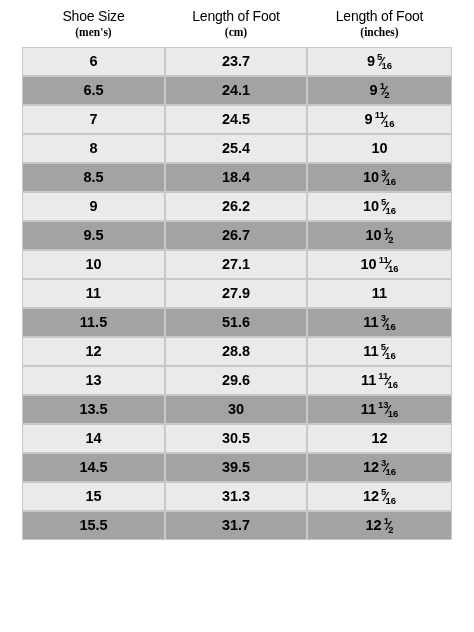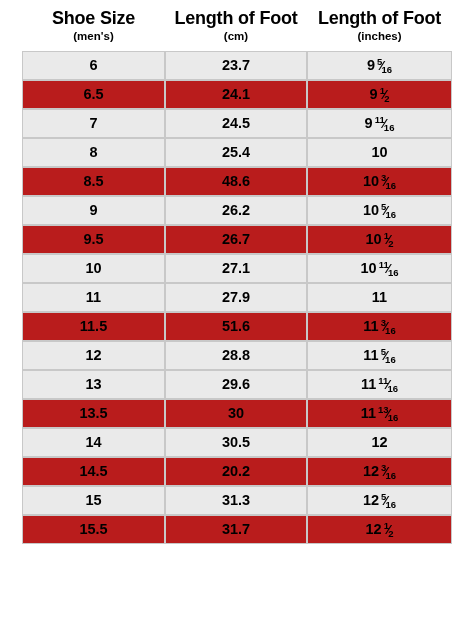--- a/index.html
+++ b/index.html
@@ -32,32 +32,33 @@
   }
   .header-cell {
     text-align: center;
     line-height: 1.08;
   }
   .header-cell.c0 { width: 143px; }
   .header-cell.c1 { width: 142px; }
   .header-cell.c2 { width: 145px; }
 
   .header-main {
-    font-size: 18px;
-    font-weight: bold;
+    font-size: 14px;
+    font-weight: normal;
     letter-spacing: -0.2px;
     display: block;
     white-space: nowrap;
   }
   .header-sub {
     font-size: 11.5px;
     font-weight: bold;
     display: block;
     margin-top: 2px;
     white-space: nowrap;
+    font-family: Liberation Serif, serif;
   }
 
   
   .size-table {
     width: 430px;
     margin: 8px auto 0 auto;
     border-collapse: separate;
     border-spacing: 0;
     table-layout: fixed;
     background: #c8c8c8;
@@ -70,21 +71,21 @@
 
   .size-table td {
     height: 27px;
     text-align: center;
     vertical-align: middle;
     font-size: 14.5px;
     font-weight: bold;
     padding: 0;
     border-right: 2px solid #c8c8c8;
     border-bottom: 2px solid #c8c8c8;
-    background: #b91c1c;
+    background: #a3a3a3;
     white-space: nowrap;
   }
   .size-table tr td:last-child { border-right: none; }
   .size-table tr:last-child td { border-bottom: none; }
 
   .size-table tr.shaded td { background: #eaeaea; }
 
   
   .val { display: inline-block; }
   .frac {
@@ -156,21 +157,21 @@
           <td>24.5</td>
           <td><span class="val">9</span><span class="frac"><span class="num">11</span><span class="sl">⁄</span><span class="den">16</span></span></td>
         </tr>
         <tr class="shaded">
           <td>8</td>
           <td>25.4</td>
           <td><span class="val">10</span></td>
         </tr>
         <tr>
           <td>8.5</td>
-          <td>48.6</td>
+          <td>18.4</td>
           <td><span class="val">10</span><span class="frac"><span class="num">3</span><span class="sl">⁄</span><span class="den">16</span></span></td>
         </tr>
         <tr class="shaded">
           <td>9</td>
           <td>26.2</td>
           <td><span class="val">10</span><span class="frac"><span class="num">5</span><span class="sl">⁄</span><span class="den">16</span></span></td>
         </tr>
         <tr>
           <td>9.5</td>
           <td>26.7</td>
@@ -206,21 +207,21 @@
           <td>30</td>
           <td><span class="val">11</span><span class="frac"><span class="num">13</span><span class="sl">⁄</span><span class="den">16</span></span></td>
         </tr>
         <tr class="shaded">
           <td>14</td>
           <td>30.5</td>
           <td><span class="val">12</span></td>
         </tr>
         <tr>
           <td>14.5</td>
-          <td>20.2</td>
+          <td>39.5</td>
           <td><span class="val">12</span><span class="frac"><span class="num">3</span><span class="sl">⁄</span><span class="den">16</span></span></td>
         </tr>
         <tr class="shaded">
           <td>15</td>
           <td>31.3</td>
           <td><span class="val">12</span><span class="frac"><span class="num">5</span><span class="sl">⁄</span><span class="den">16</span></span></td>
         </tr>
         <tr>
           <td>15.5</td>
           <td>31.7</td>

